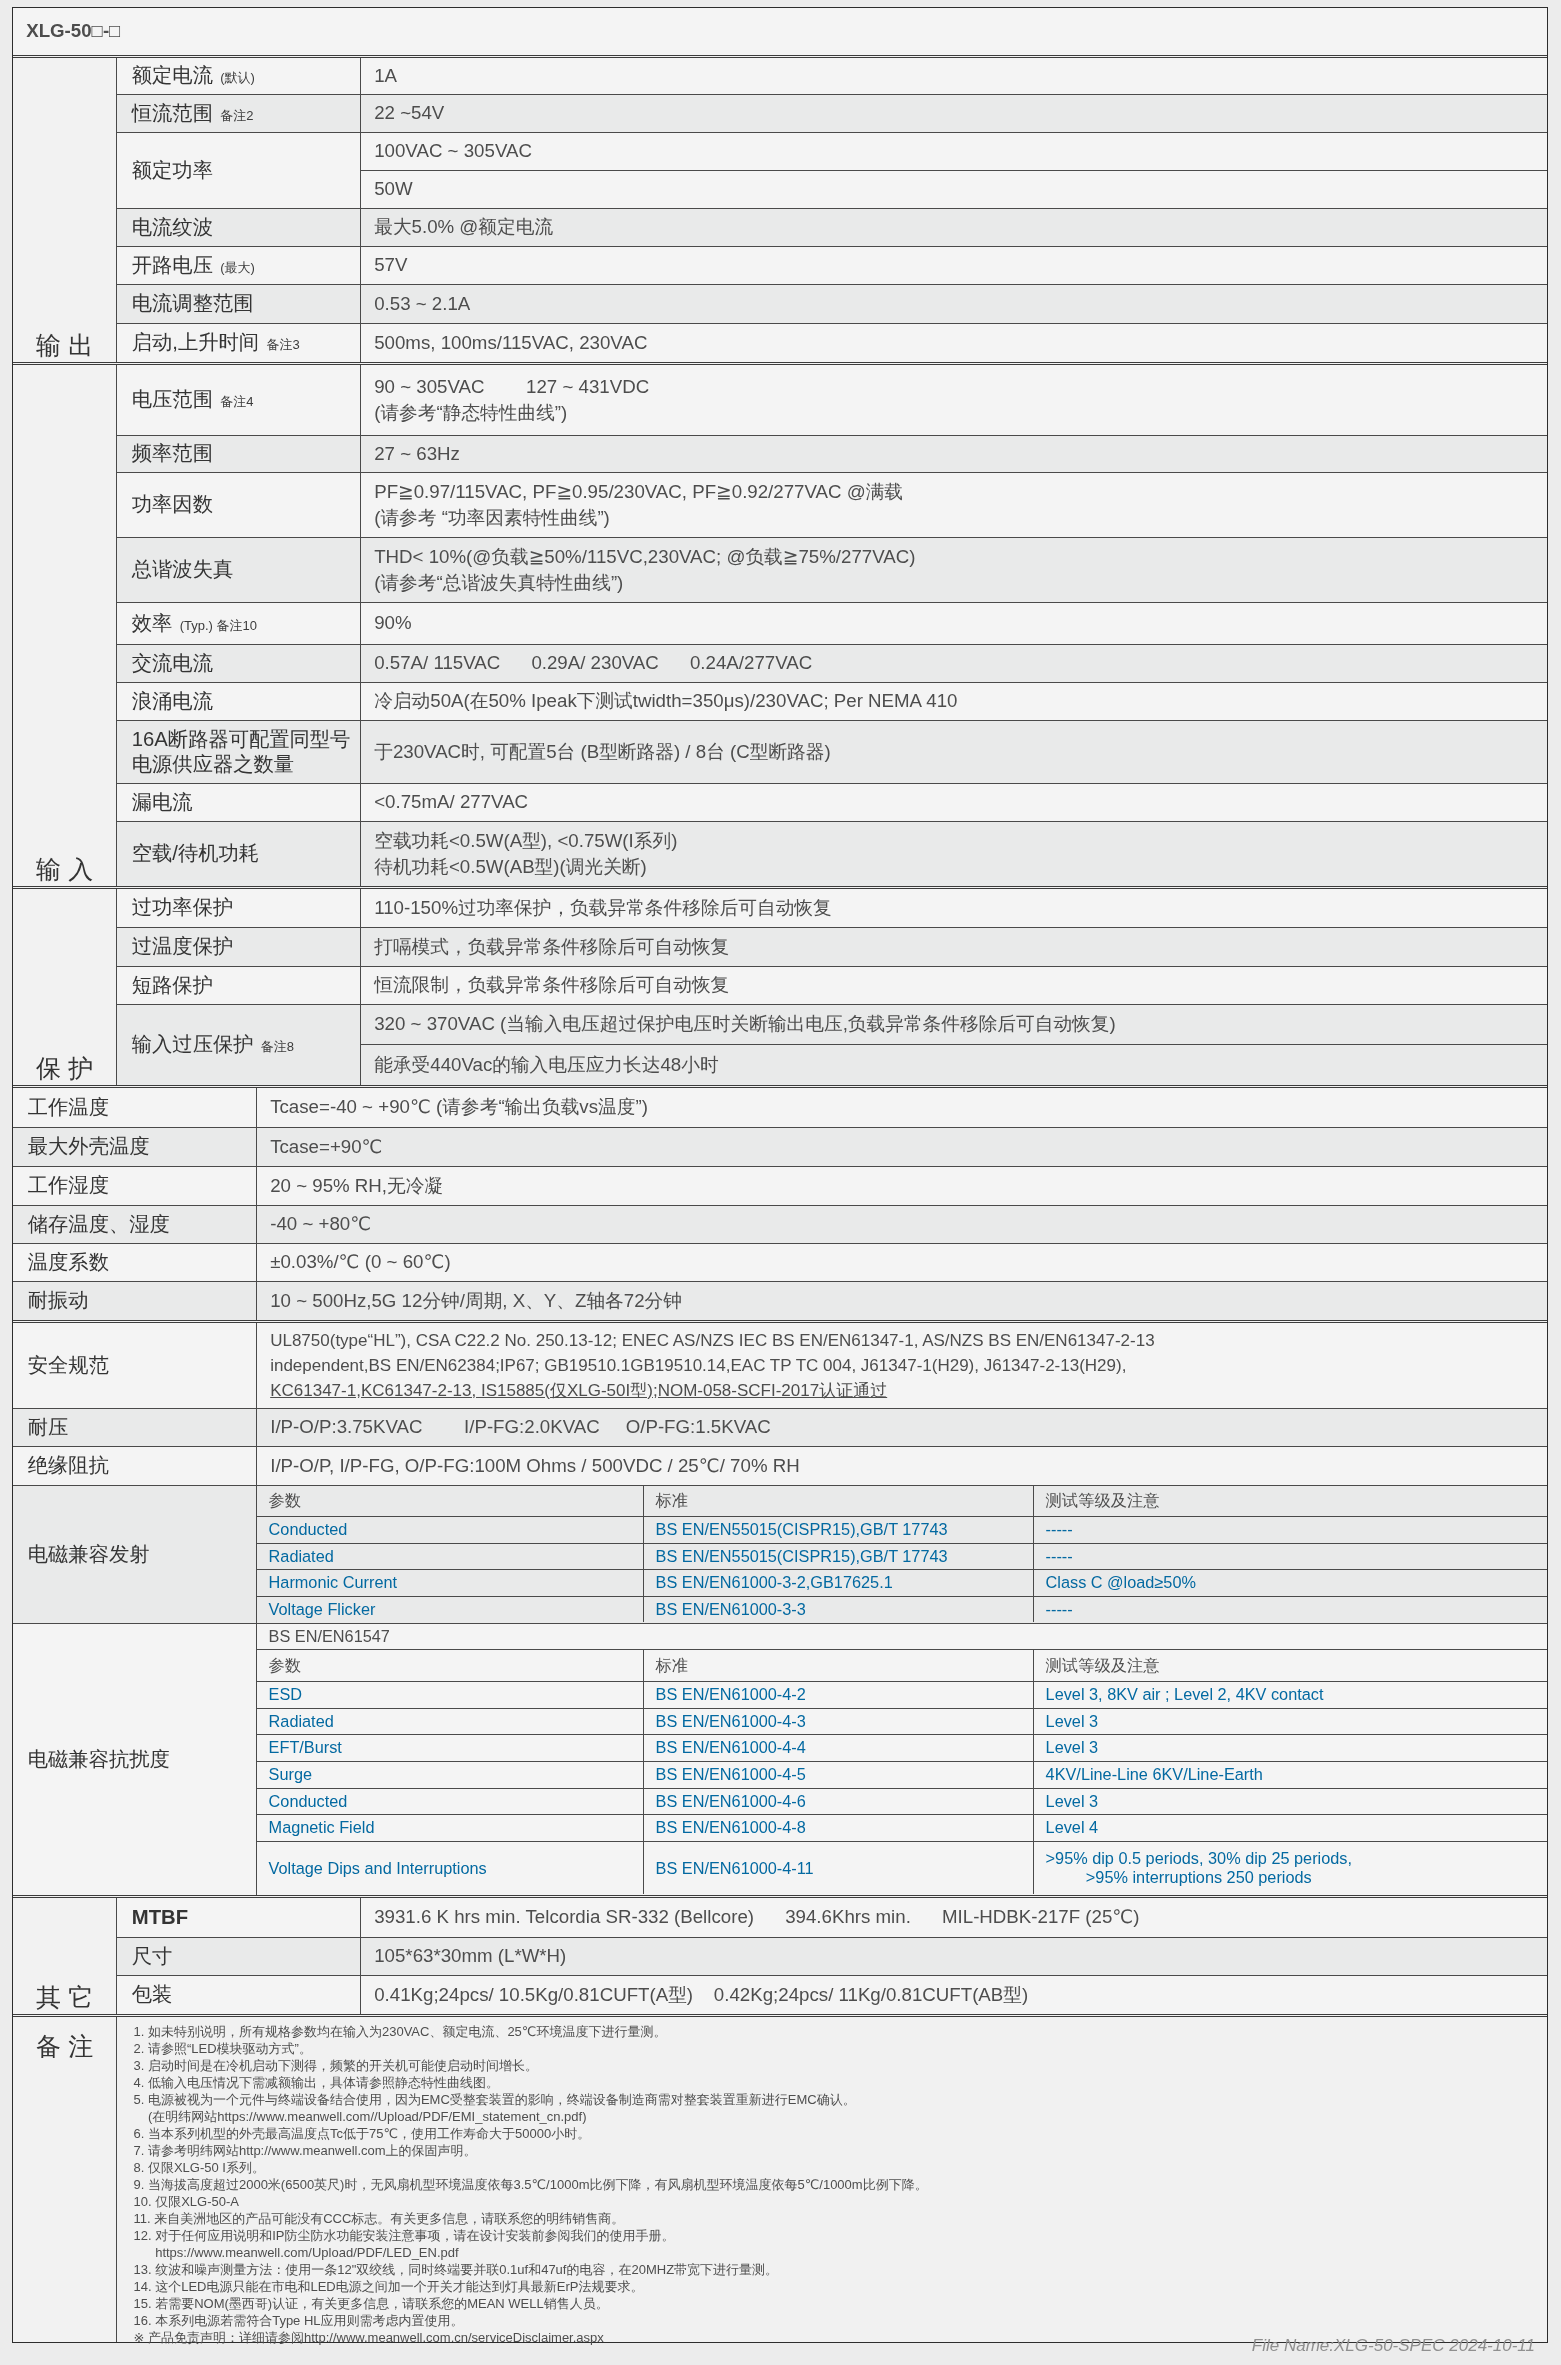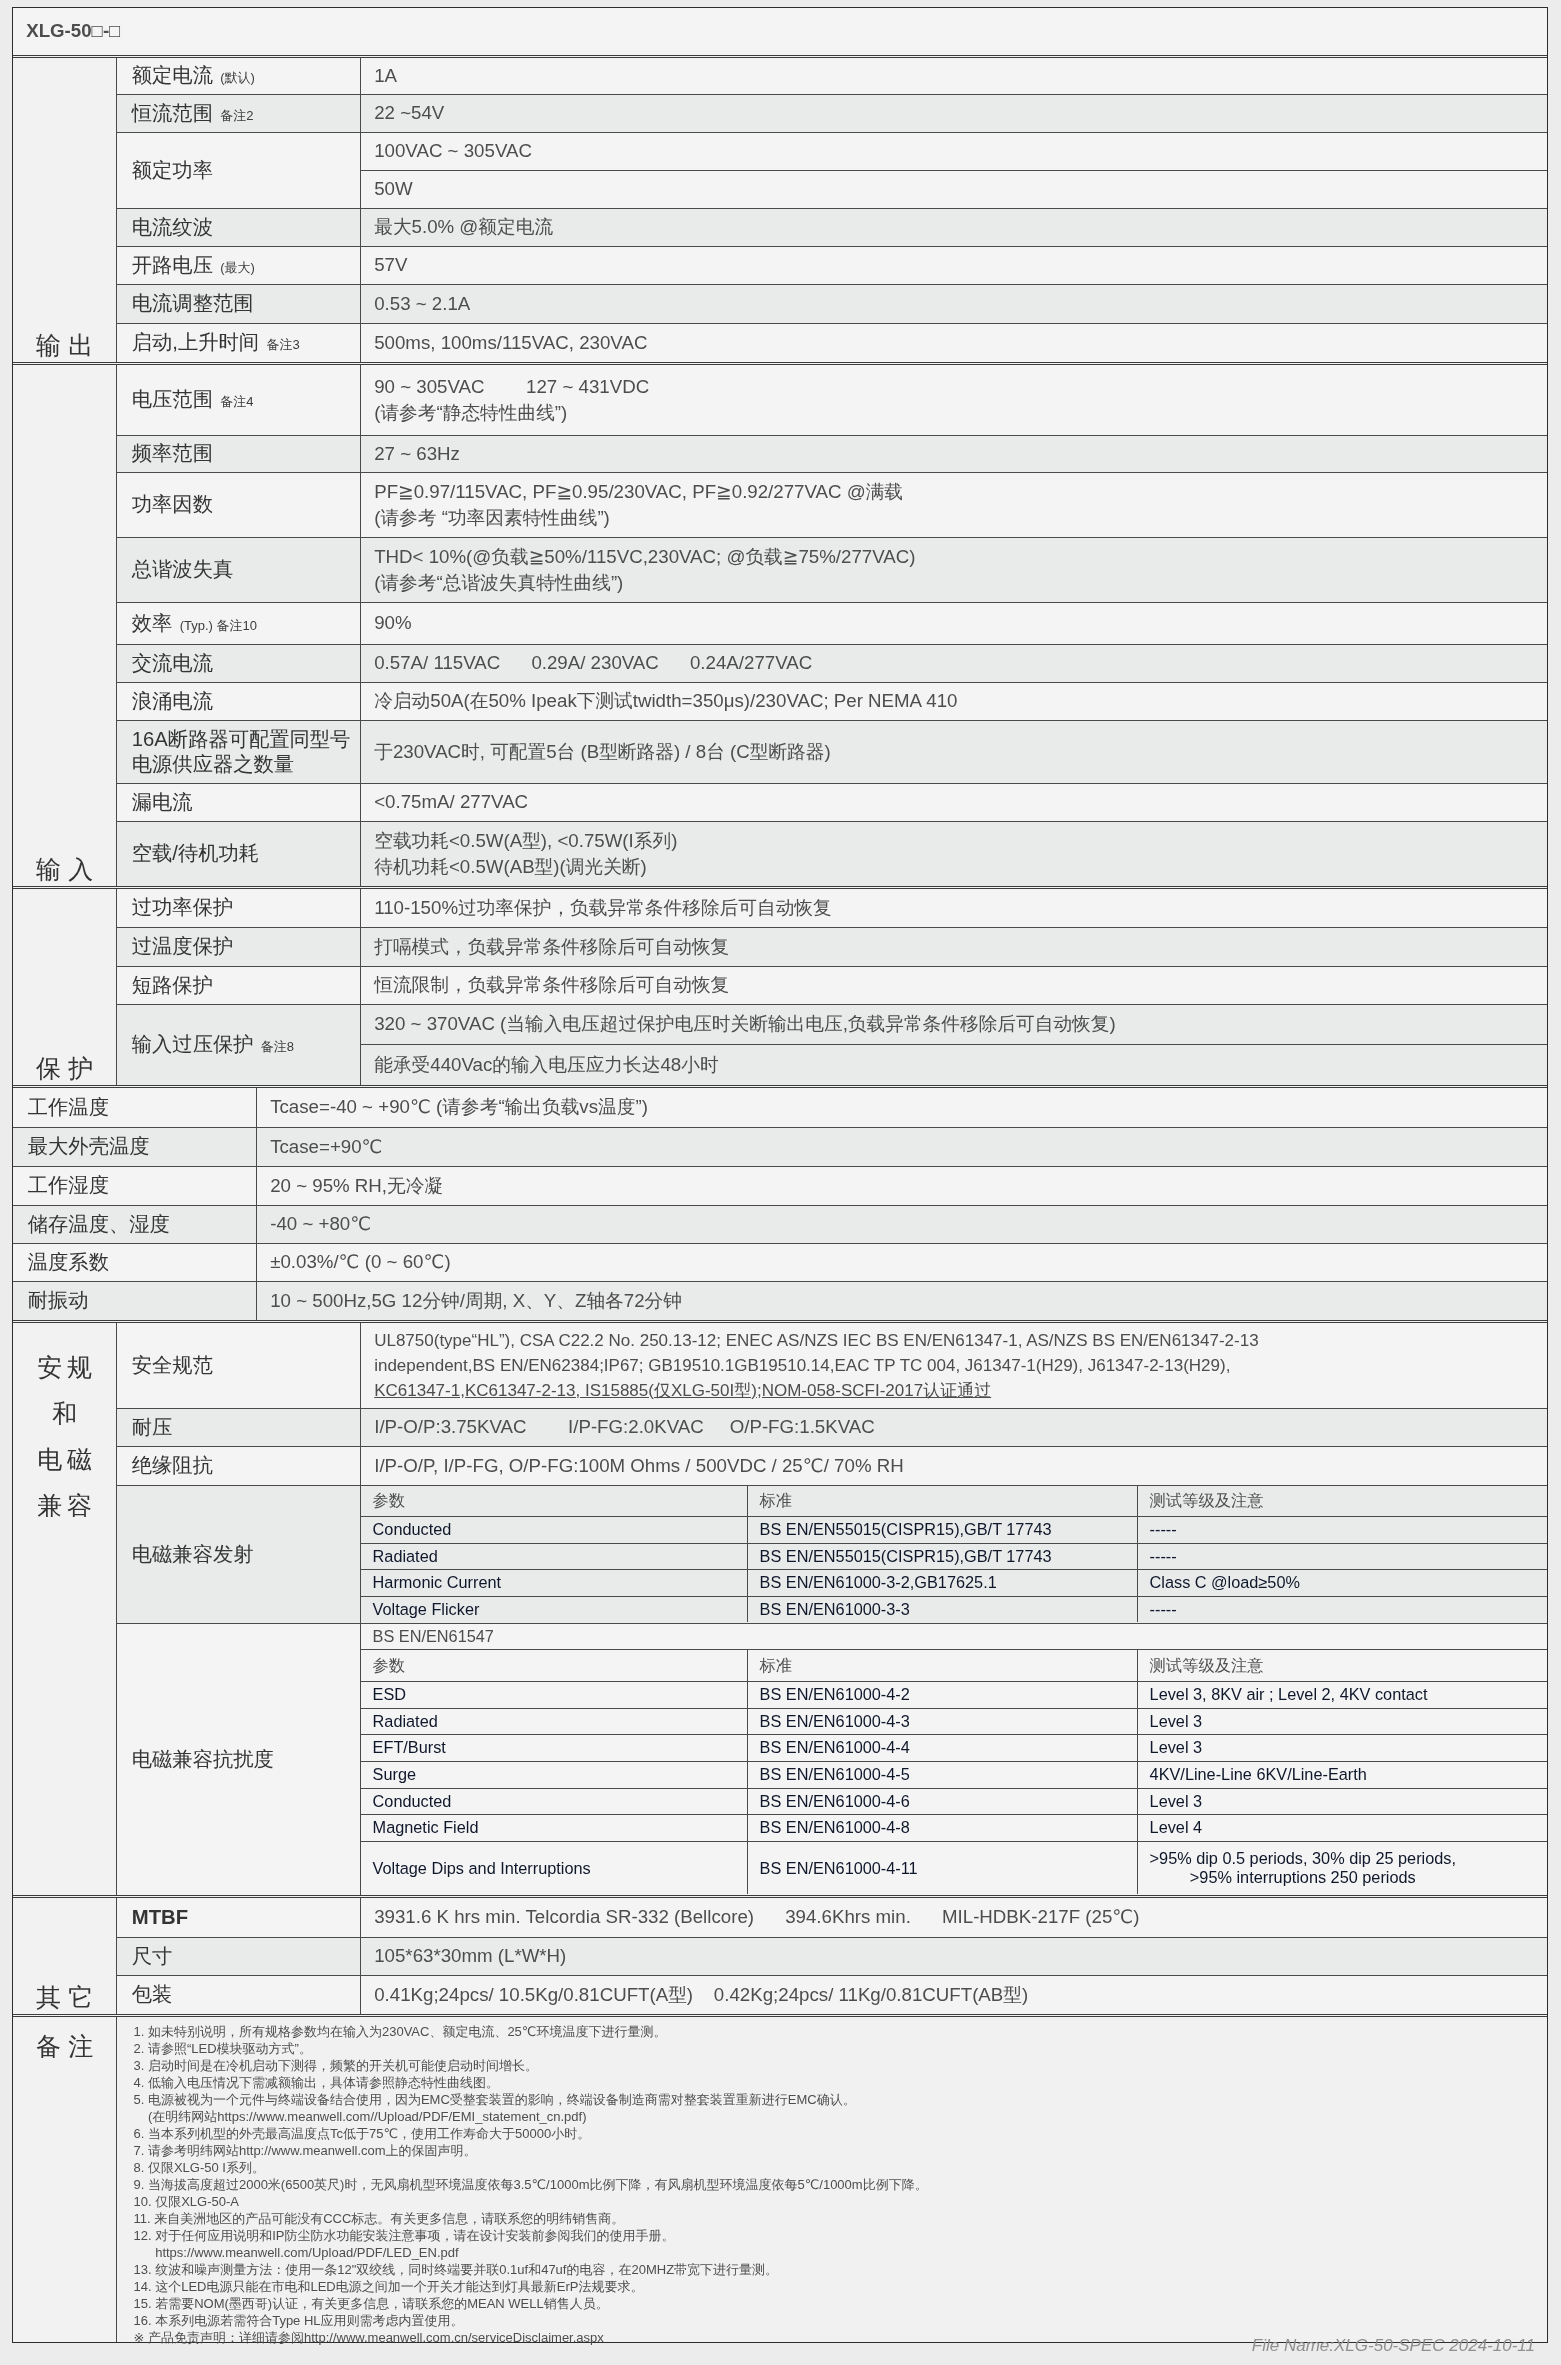--- a/index.html
+++ b/index.html
@@ -54,21 +54,21 @@
     flex:1;display:flex;align-items:center;box-sizing:border-box;
     padding-left:13px;padding-right:8.1px;white-space:pre-wrap;
   }
   .subrow + .subrow{border-top:0.8px solid #4a4a4a;}
   
   .strow{display:flex;box-sizing:border-box;text-align:center;}
   .strow + .strow{border-top:0.8px solid #4a4a4a;}
   .stc{
     box-sizing:border-box;display:flex;align-items:center;
     padding-left:11.4px;padding-right:6.5px;
-    font-size:16.3px;color:#0f172a;white-space:pre-wrap;line-height:19.5px;
+    font-size:16.3px;color:#0369a1;white-space:pre-wrap;line-height:19.5px;
   }
   .stc.c1{width:387px;min-width:387px;border-right:0.8px solid #4a4a4a;}
   .stc.c2{width:390px;min-width:390px;border-right:0.8px solid #4a4a4a;}
   .stc.c3{flex:1;min-width:0;}
   .stbanner{
     box-sizing:border-box;display:flex;align-items:center;
     padding-left:11.4px;font-size:16.3px;color:#4d4d4d;height:27px;
     border-bottom:0.8px solid #4a4a4a;
   }
   .sth .stc{color:#4f4f4f;}
@@ -350,26 +350,20 @@
             <span class="lbl">耐振动</span>
           </div>
         <div class="vcell">
             <div class="vline">10 ~ 500Hz,5G 12分钟/周期, X、Y、Z轴各72分钟</div>
           </div>
       </div>
     </div>
   </div>
 
   <div class="section">
-    <div class="gcell topalign">
-      <div class="gline">安规</div>
-      <div class="gline">和</div>
-      <div class="gline">电磁</div>
-      <div class="gline">兼容</div>
-    </div>
     <div class="rows">
       <div class="row" style="height:85px">
         <div class="lcell">
             <span class="lbl">安全规范</span>
           </div>
         <div class="vcell" style="font-size:17px">
           <div class="vline" style="line-height:25px">UL8750(type“HL”), CSA C22.2 No. 250.13-12; ENEC AS/NZS IEC BS EN/EN61347-1, AS/NZS BS EN/EN61347-2-13</div>
           <div class="vline" style="line-height:25px">independent,BS EN/EN62384;IP67; GB19510.1GB19510.14,EAC TP TC 004, J61347-1(H29), J61347-2-13(H29),</div>
           <div class="vline underline" style="line-height:25px">KC61347-1,KC61347-2-13, IS15885(仅XLG-50I型);NOM-058-SCFI-2017认证通过</div>
         </div>

